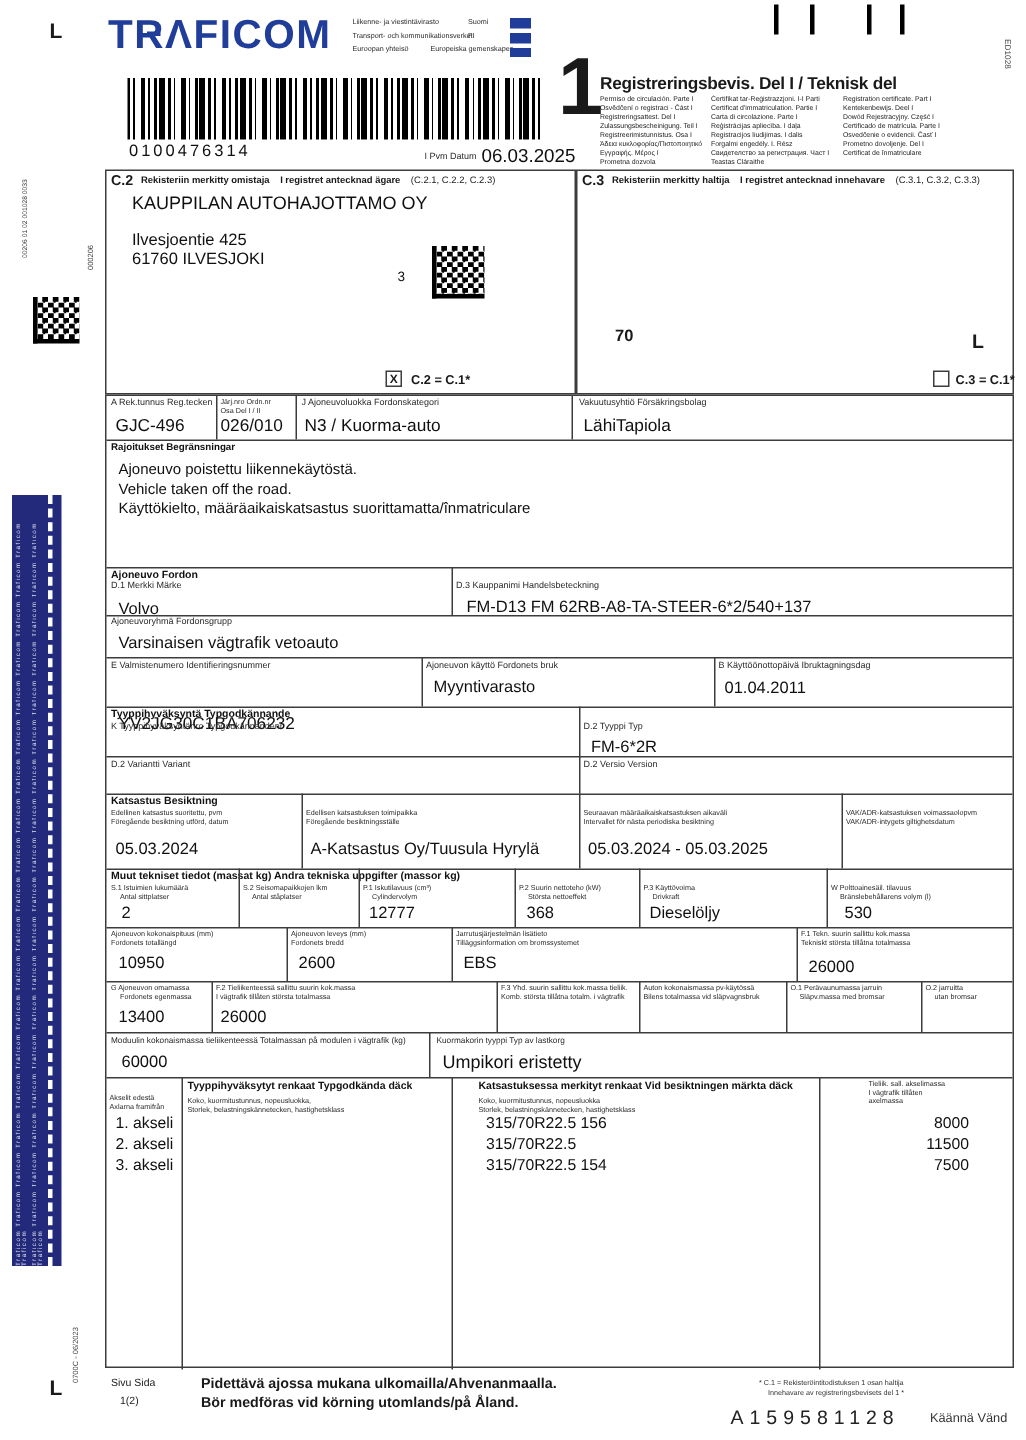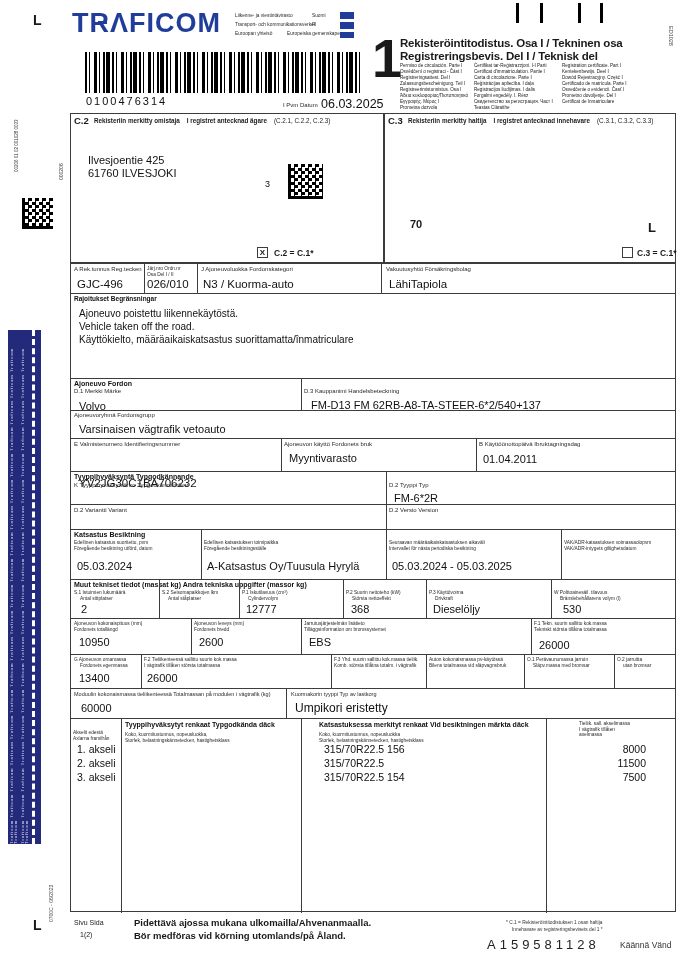--- a/index.html
+++ b/index.html
@@ -67,21 +67,20 @@
     <div class="col vtextup" style="left:13px;">Traficom Traficom Traficom Traficom Traficom Traficom Traficom Traficom Traficom Traficom Traficom Traficom Traficom Traficom Traficom Traficom Traficom Traficom Traficom Traficom</div>
     <div class="dash" style="left:24px;"></div>
   </div>
 
   <div class="tick" style="left:516px;top:3px;"></div>
   <div class="tick" style="left:540px;top:3px;"></div>
   <div class="tick" style="left:578px;top:3px;"></div>
   <div class="tick" style="left:600px;top:3px;"></div>
 
   <div class="abs b" style="left:372px;top:34px;font-size:54px;line-height:.9;">1</div>
-  <div class="abs b nw" style="left:400px;top:37px;font-size:11.5px;letter-spacing:-.2px;">Rekisteröintitodistus. Osa I / Tekninen osa</div>
   <div class="abs b nw" style="left:400px;top:50px;font-size:11.5px;letter-spacing:-.2px;">Registreringsbevis. Del I / Teknisk del</div>
 
   <div class="langcol" style="left:400px;top:63px;">
     <div>Permiso de circulación. Parte I</div>
     <div>Osvědčení o registraci - Část I</div>
     <div>Registreringsattest. Del I</div>
     <div>Zulassungsbescheinigung. Teil I</div>
     <div>Registreerimistunnistus. Osa I</div>
     <div>Άδεια κυκλοφορίας/Πιστοποιητικό</div>
     <div>Εγγραφής. Μέρος Ι</div>
@@ -108,20 +107,21 @@
   </div>
   <div class="abs vtextdn" style="left:668px;top:26px;font-size:5.5px;color:#444;">ED1028</div>
 
   <div class="box" style="left:70px;top:113px;width:314px;height:150px;"></div>
   <div class="abs b" style="left:74px;top:115px;font-size:9.5px;">C.2</div>
   <div class="abs flexrow" style="left:94px;top:117px;font-size:6.3px;font-weight:bold;">
     <span>Rekisteriin merkitty omistaja</span>
     <span>I registret antecknad ägare</span>
     <span style="font-weight:normal;">(C.2.1, C.2.2, C.2.3)</span>
   </div>
+  <div class="val" style="left:88px;top:128px;font-size:12px;">KAUPPILAN AUTOHAJOTTAMO OY</div>
   <div class="val" style="left:88px;top:154px;">Ilvesjoentie 425</div>
   <div class="val" style="left:88px;top:167px;">61760 ILVESJOKI</div>
   <div class="val" style="left:265px;top:179px;font-size:9px;">3</div>
   <div class="dm" style="left:288px;top:164px;width:32px;height:32px;"></div>
 
   <div class="box" style="left:384px;top:113px;width:292px;height:150px;"></div>
   <div class="abs b" style="left:388px;top:115px;font-size:9.5px;">C.3</div>
   <div class="abs flexrow" style="left:408px;top:117px;font-size:6.3px;font-weight:bold;">
     <span>Rekisteriin merkitty haltija</span>
     <span>I registret antecknad innehavare</span>

